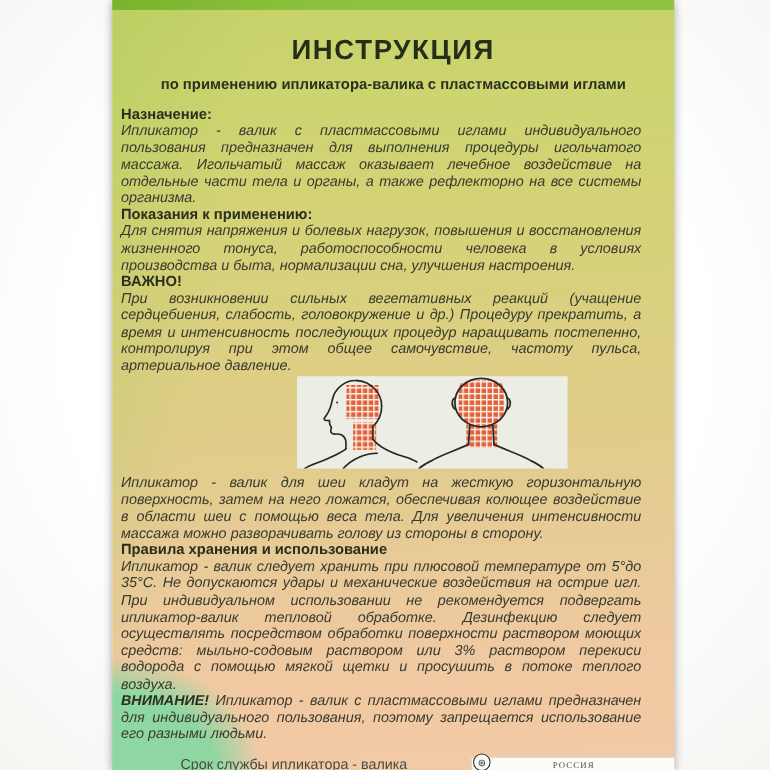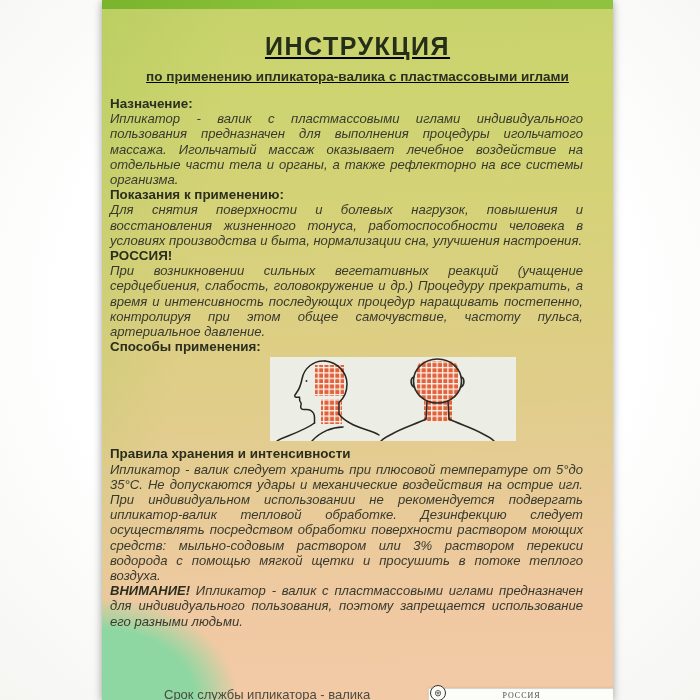--- a/index.html
+++ b/index.html
@@ -10,21 +10,21 @@
   }
   .paper{
     position:absolute;left:102px;top:0;width:511px;height:700px;overflow:hidden;
     background:
       radial-gradient(170px 128px at 0px 700px, #8fd7a2 0%, #8fd7a2 55%, rgba(143,215,162,0) 80%),
       linear-gradient(100deg, rgba(160,198,80,0.30) 0%, rgba(160,198,80,0) 22%),
       linear-gradient(178deg, #c7d26a 0%, #ccd46f 12%, #d5d278 30%, #dccf82 45%, #e0cd8a 57%, #e7cb96 70%, #efc9a1 84%, #f3caa6 100%);
     box-shadow:0 3px 10px rgba(0,0,0,0.22), -2px 0 5px rgba(0,0,0,0.10), 2px 0 5px rgba(0,0,0,0.08);
   }
   .edge-strip{height:9px;background:linear-gradient(90deg,#79b42c 0%,#8dc33c 40%,#8fc23e 100%);}
-  .header{text-align:center;text-decoration:underline;}
+  .header{text-align:center;}
   .title{margin-top:23px;font-size:25px;font-weight:bold;letter-spacing:1.5px;color:#242e18;}
   .subtitle{margin-top:8px;font-size:13.5px;font-weight:bold;color:#2c3020;text-align:center;}
   .content{margin:12px 30px 0 8px;color:#35362b;}
   .h{font-weight:bold;font-size:13.4px;line-height:15.2px;color:#2b2e1e;}
   .p{margin:0;font-size:13.1px;line-height:15.2px;text-align:justify;color:#393a2e;font-style:italic;}
   .inline-h{font-weight:bold;font-size:13px;color:#2b2e1e;}
   .figure{width:246px;height:84px;margin:3px 0 5px 160px;background:#ecede5;}
   .figure svg{display:block;width:246px;height:84px;}
   .footer{position:absolute;left:0;top:687px;width:445px;height:13px;}
   .cut-line{position:absolute;left:62px;top:0;font-size:13px;color:#4a4a40;white-space:nowrap;}
@@ -55,27 +55,26 @@
     <div class="subtitle">по применению ипликатора-валика с пластмассовыми иглами</div>
   </div>
 
   <div class="content">
     <div>
       <div class="h">Назначение:</div>
       <p class="p">Ипликатор - валик с пластмассовыми иглами индивидуального пользования предназначен для выполнения процедуры игольчатого массажа. Игольчатый массаж оказывает лечебное воздействие на отдельные части тела и органы, а также рефлекторно на все системы организма.</p>
     </div>
     <div>
       <div class="h">Показания к применению:</div>
-      <p class="p">Для снятия поверхности и болевых нагрузок, повышения и восстановления жизненного тонуса, работоспособности человека в условиях производства и быта, нормализации сна, улучшения настроения.</p>
+      <p class="p">Для снятия напряжения и болевых нагрузок, повышения и восстановления жизненного тонуса, работоспособности человека в условиях производства и быта, нормализации сна, улучшения настроения.</p>
     </div>
     <div>
-      <div class="h">РОССИЯ!</div>
+      <div class="h">ВАЖНО!</div>
       <p class="p">При возникновении сильных вегетативных реакций (учащение сердцебиения, слабость, головокружение и др.) Процедуру прекратить, а время и интенсивность последующих процедур наращивать постепенно, контролируя при этом общее самочувствие, частоту пульса, артериальное давление.</p>
     </div>
-    <div class="h">Способы применения:</div>
 
     <div class="figure">
       <svg viewBox="0 0 246 84">
         <defs>
           <pattern id="needles" width="5.4" height="5.4" patternUnits="userSpaceOnUse">
             <rect width="5.4" height="5.4" fill="#f7f3ea"></rect>
             <rect x="0.4" y="0.4" width="4.1" height="4.1" fill="#e2603a"></rect>
           </pattern>
         </defs>
 
@@ -103,22 +102,23 @@
           <path d="M144,20 C140.5,20.5 140,27 143.5,30"></path>
           <path d="M191,20 C194.5,20.5 195,27 191.5,30"></path>
           <path d="M157,44 L156,62"></path>
           <path d="M178,44 L179,62"></path>
           <path d="M156,62 C146,67 132,71 122,77 C118,79 114,81 111,84"></path>
           <path d="M179,62 C189,67 203,71 213,77 C217,79 221,81 224,84"></path>
         </g>
       </svg>
     </div>
 
+    <p class="p">Ипликатор - валик для шеи кладут на жесткую горизонтальную поверхность, затем на него ложатся, обеспечивая колющее воздействие в области шеи с помощью веса тела. Для увеличения интенсивности массажа можно разворачивать голову из стороны в сторону.</p>
 
-    <div class="h">Правила хранения и интенсивности</div>
+    <div class="h">Правила хранения и использование</div>
     <p class="p">Ипликатор - валик следует хранить при плюсовой температуре от 5°до 35°С. Не допускаются удары и механические воздействия на острие игл. При индивидуальном использовании не рекомендуется подвергать ипликатор-валик тепловой обработке. Дезинфекцию следует осуществлять посредством обработки поверхности раствором моющих средств: мыльно-содовым раствором или 3% раствором перекиси водорода с помощью мягкой щетки и просушить в потоке теплого воздуха.</p>
 
     <p class="p"><span class="inline-h">ВНИМАНИЕ!</span> <span>Ипликатор - валик с пластмассовыми иглами предназначен для индивидуального пользования, поэтому запрещается использование его разными людьми.</span></p>
   </div>
 
   <div class="footer">
     <span class="cut-line">Срок службы ипликатора - валика</span>
     <div class="country-box">
       <span class="country-label">РОССИЯ</span>
     </div>

